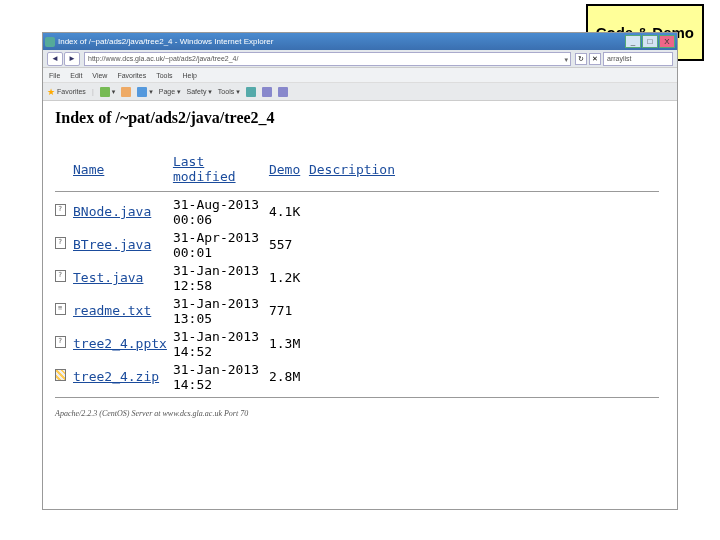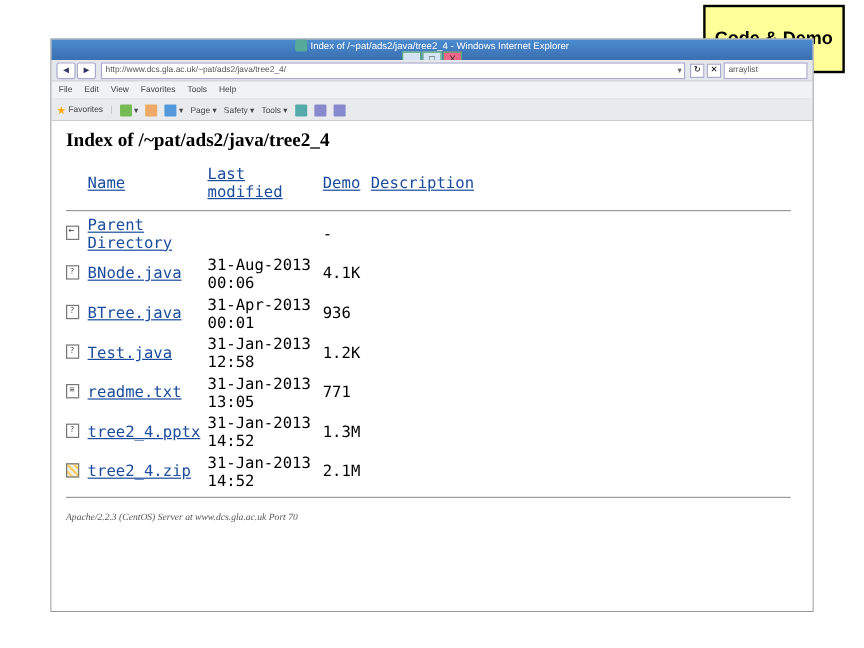--- a/index.html
+++ b/index.html
@@ -15,21 +15,21 @@
   .browser {
     position: absolute; top: 32px; left: 42px;
     width: 636px; height: 478px;
     border: 1px solid #999; background: #fff;
     display: flex; flex-direction: column;
   }
   
   .titlebar {
     height: 17px; background: linear-gradient(#4a8bd0, #3a6fb0);
     display: flex; align-items: center; justify-content: space-between;
-    padding: 0 2px; color: #fff; font-size: 8px; flex-direction: column;
+    padding: 0 2px; color: #fff; font-size: 8px;
   }
   .titlebar-left { display: flex; align-items: center; gap: 3px; }
   .titlebar-left .favicon { width: 10px; height: 10px; background: #5a9; border-radius: 2px; }
   .titlebar-right { display: flex; gap: 1px; }
   .tbtn { width: 16px; height: 13px; background: #d4e4f4; border: 1px solid #5a7; font-size: 8px; line-height: 11px; text-align: center; color: #333; }
   .tbtn.close { background: #e68; }
   
   .addressbar {
     height: 18px; background: #e4e8ec; border-bottom: 1px solid #ccc;
     display: flex; align-items: center; padding: 0 4px; gap: 4px; font-size: 8px;
@@ -57,21 +57,21 @@
   .star { color: #fa0; font-size: 9px; }
   .tb-sep { color: #bbb; }
   .tb-item { display: flex; align-items: center; gap: 2px; }
   .tb-ico { width: 10px; height: 10px; background: #88c; border-radius: 1px; display: inline-block; }
   .tb-ico.green { background: #7b5; }
   .tb-ico.blue { background: #59d; }
   .tb-ico.orange { background: #ea6; }
   .tb-ico.teal { background: #5aa; }
   
   .content { flex: 1; padding: 8px 12px; font-family: "Times New Roman", serif; font-size: 11px; overflow: auto; background: #fff; }
-  .page-title { font-size: 16px; font-weight: bold; margin-bottom: 10px; font-family: "Times New Roman", serif; }
+  .page-title { font-size: 16px; font-weight: bold; margin-bottom: 26px; font-family: "Times New Roman", serif; }
   .listing-table { width: 100%; font-family: monospace; font-size: 13px; border-collapse: collapse; }
   .listing-table th { text-align: left; font-weight: normal; padding: 1px 6px 3px 0; }
   .listing-table th a { color: #1a4b9c; text-decoration: underline; }
   .listing-table td { padding: 1.5px 6px 1.5px 0; vertical-align: middle; }
   .listing-table td a { color: #1a4b9c; text-decoration: underline; }
   .file-ico { width: 11px; height: 12px; display: inline-block; border: 1px solid #777; background: #fff; position: relative; }
   .file-ico.back::before { content: "←"; position: absolute; font-size: 8px; left: 1px; top: -2px; color: #333; }
   .file-ico.unk::before { content: "?"; position: absolute; font-size: 7px; left: 2px; top: 0; color: #555; }
   .file-ico.txt::before { content: "≡"; position: absolute; font-size: 7px; left: 2px; top: 0; color: #555; }
   .file-ico.zip { background: repeating-linear-gradient(45deg,#eee,#eee 2px,#fc5 2px,#fc5 4px); }
@@ -167,41 +167,34 @@
         <th class="col-name"><a href="#">Name</a></th>
         <th class="col-mod"><a href="#">Last modified</a></th>
         <th class="col-size"><a href="#">Demo</a></th>
         <th><a href="#">Description</a></th>
       </tr>
       <tr>
             <td colspan="5">
               <hr class="thin">
             </td>
           </tr>
-      <tr>
-        <td><span class="file-ico back"></span></td>
-        <td><a href="#">Parent Directory</a></td>
-        <td></td>
-        <td>-</td>
-        <td></td>
-      </tr>
       </tbody>
         <tbody id="file-rows">
           <tr>
             <td><span class="file-ico unk"></span></td>
             <td><a href="#">BNode.java</a></td>
             <td>31-Aug-2013 00:06</td>
             <td>4.1K</td>
             <td></td>
           </tr>
           <tr>
             <td><span class="file-ico unk"></span></td>
             <td><a href="#">BTree.java</a></td>
             <td>31-Apr-2013 00:01</td>
-            <td>936</td>
+            <td>557</td>
             <td></td>
           </tr>
           <tr>
             <td><span class="file-ico unk"></span></td>
             <td><a href="#">Test.java</a></td>
             <td>31-Jan-2013 12:58</td>
             <td>1.2K</td>
             <td></td>
           </tr>
           <tr>
@@ -215,21 +208,21 @@
             <td><span class="file-ico unk"></span></td>
             <td><a href="#">tree2_4.pptx</a></td>
             <td>31-Jan-2013 14:52</td>
             <td>1.3M</td>
             <td></td>
           </tr>
           <tr>
             <td><span class="file-ico zip"></span></td>
             <td><a href="#">tree2_4.zip</a></td>
             <td>31-Jan-2013 14:52</td>
-            <td>2.1M</td>
+            <td>2.8M</td>
             <td></td>
           </tr>
         </tbody>
       <tbody>
           <tr>
             <td colspan="5">
               <hr class="thin">
             </td>
           </tr>
     </tbody>

